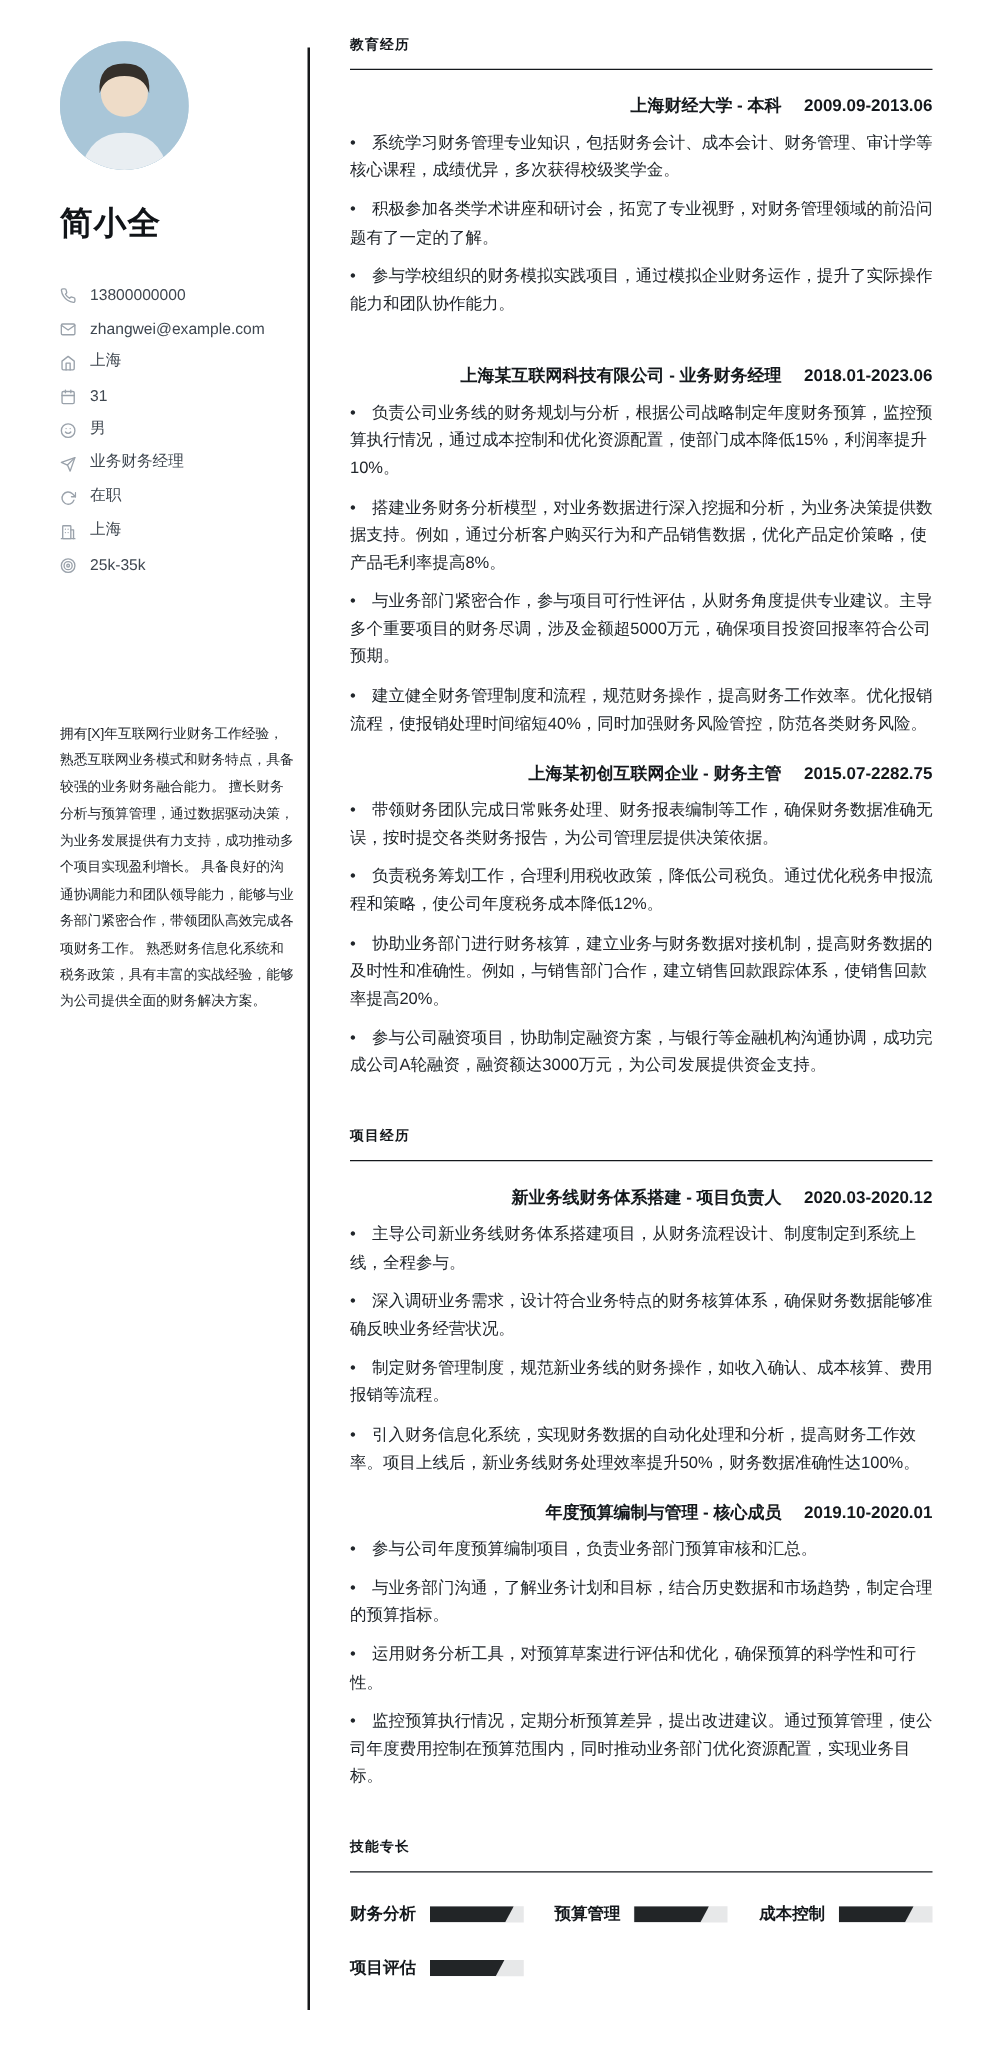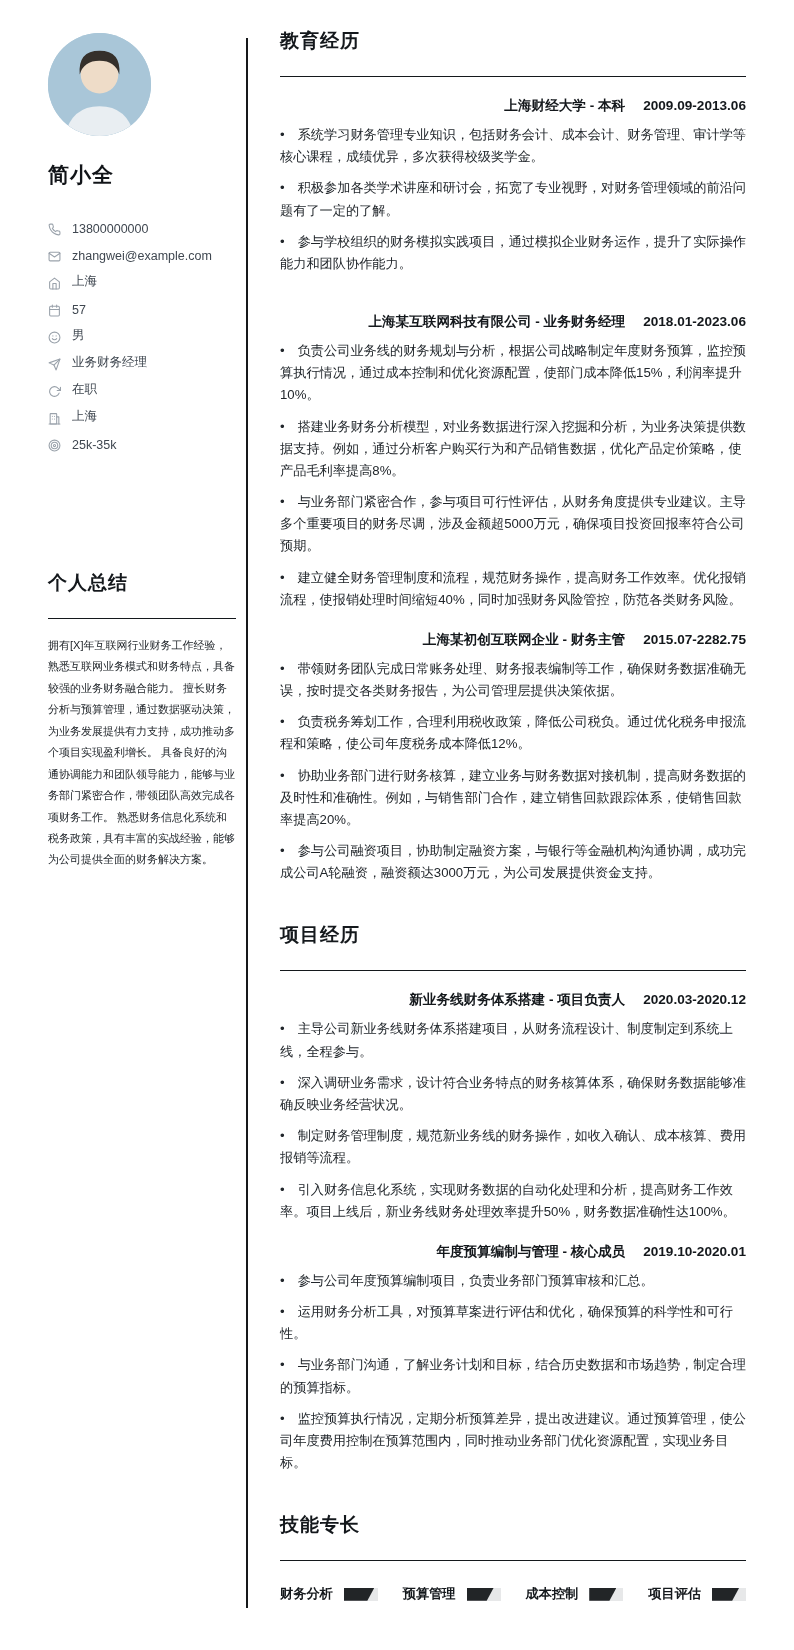--- a/index.html
+++ b/index.html
@@ -25,44 +25,44 @@
   }
   .avatar {
     width: 103px; height: 103px;
     border-radius: 50%;
     background: #a9c6d8;
     overflow: hidden;
   }
   .avatar svg { width: 100%; height: 100%; display: block; }
   .name {
     margin-top: 25px;
-    font-size: 21px;
+    font-size: 26px;
     font-weight: 700;
     color: #111418;
     letter-spacing: 1px;
   }
   .contact { list-style: none; margin-top: 20px; }
   .contact li {
     display: flex;
     align-items: flex-end;
     gap: 11px;
     height: 27px;
     font-size: 12.5px;
     color: #3f4750;
   }
   .contact .c-icon { width: 13px; height: 13px; display: inline-flex; flex-shrink: 0; }
   .contact .c-icon svg { width: 13px; height: 13px; stroke: #9aa2ab; }
 
   .summary { margin-top: 118px; }
   .summary h2, .sec-title {
-    font-size: 19px;
+    font-size: 11px;
     font-weight: 700;
     color: #14181c;
     letter-spacing: 1px;
-    padding-bottom: 22px;
+    padding-bottom: 12px;
     border-bottom: 1.6px solid #14181c;
   }
   .summary h2 { margin-bottom: 16px; }
   .summary p {
     font-size: 11px;
     line-height: 1.95;
     color: #21262b;
   }
 
   
@@ -98,21 +98,21 @@
     line-height: 1.68;
     color: #21262b;
     margin-top: 9px;
   }
   .bullet .dot { margin-right: 13px; }
 
   
   .skills-grid {
     margin-top: 24px;
     display: grid;
-    grid-template-columns: 1fr 1fr 1fr 1fr;
+    grid-template-columns: 1fr 1fr 1fr;
     column-gap: 64px;
     row-gap: 28px;
     gap: 25px;
   }
   .skill { display: flex; align-items: center; gap: 11px; }
   .skill-label {
     font-size: 13.2px;
     font-weight: 700;
     color: #14181c;
     white-space: nowrap;
@@ -177,21 +177,21 @@
         </li>
         <li>
           <span class="c-icon">
             <svg fill="none" stroke="#9aa2ab" stroke-width="2" stroke-linecap="round" stroke-linejoin="round" viewBox="0 0 24 24">
               <rect x="3" y="4" width="18" height="18" rx="2"></rect>
               <line x1="16" y1="2" x2="16" y2="6"></line>
               <line x1="8" y1="2" x2="8" y2="6"></line>
               <line x1="3" y1="10" x2="21" y2="10"></line>
             </svg>
           </span>
-          <span>57</span>
+          <span>31</span>
         </li>
         <li>
           <span class="c-icon">
             <svg fill="none" stroke="#9aa2ab" stroke-width="2" stroke-linecap="round" stroke-linejoin="round" viewBox="0 0 24 24">
               <circle cx="12" cy="12" r="10"></circle>
               <path d="M8 14s1.5 2 4 2 4-2 4-2"></path>
               <line x1="9" y1="9" x2="9.01" y2="9"></line>
               <line x1="15" y1="9" x2="15.01" y2="9"></line>
             </svg>
           </span>
@@ -235,21 +235,20 @@
               <circle cx="12" cy="12" r="10"></circle>
               <circle cx="12" cy="12" r="6"></circle>
               <circle cx="12" cy="12" r="2"></circle>
             </svg>
           </span>
           <span>25k-35k</span>
         </li>
       </ul>
 
     <section class="summary">
-      <h2>个人总结</h2>
       <p>拥有[X]年互联网行业财务工作经验，熟悉互联网业务模式和财务特点，具备较强的业务财务融合能力。 擅长财务分析与预算管理，通过数据驱动决策，为业务发展提供有力支持，成功推动多个项目实现盈利增长。 具备良好的沟通协调能力和团队领导能力，能够与业务部门紧密合作，带领团队高效完成各项财务工作。 熟悉财务信息化系统和税务政策，具有丰富的实战经验，能够为公司提供全面的财务解决方案。</p>
     </section>
   </aside>
 
   <div class="divider"></div>
 
   <main class="main">
 
     <section>
       <h2 class="sec-title">教育经历</h2>
@@ -303,22 +302,22 @@
             <p class="bullet"><span class="dot">•</span>深入调研业务需求，设计符合业务特点的财务核算体系，确保财务数据能够准确反映业务经营状况。</p>
             <p class="bullet"><span class="dot">•</span>制定财务管理制度，规范新业务线的财务操作，如收入确认、成本核算、费用报销等流程。</p>
             <p class="bullet"><span class="dot">•</span>引入财务信息化系统，实现财务数据的自动化处理和分析，提高财务工作效率。项目上线后，新业务线财务处理效率提升50%，财务数据准确性达100%。</p>
           </div>
           <div class="entry">
             <div class="entry-head">
               <span>年度预算编制与管理 - 核心成员</span>
               <span class="entry-date">2019.10-2020.01</span>
             </div>
             <p class="bullet"><span class="dot">•</span>参与公司年度预算编制项目，负责业务部门预算审核和汇总。</p>
+            <p class="bullet"><span class="dot">•</span>与业务部门沟通，了解业务计划和目标，结合历史数据和市场趋势，制定合理的预算指标。</p>
             <p class="bullet"><span class="dot">•</span>运用财务分析工具，对预算草案进行评估和优化，确保预算的科学性和可行性。</p>
-            <p class="bullet"><span class="dot">•</span>与业务部门沟通，了解业务计划和目标，结合历史数据和市场趋势，制定合理的预算指标。</p>
             <p class="bullet"><span class="dot">•</span>监控预算执行情况，定期分析预算差异，提出改进建议。通过预算管理，使公司年度费用控制在预算范围内，同时推动业务部门优化资源配置，实现业务目标。</p>
           </div>
         </div>
     </section>
 
     <section>
       <h2 class="sec-title">技能专长</h2>
       <div class="skills-grid" id="skills-grid">
           <div class="skill">
             <span class="skill-label">财务分析</span>

